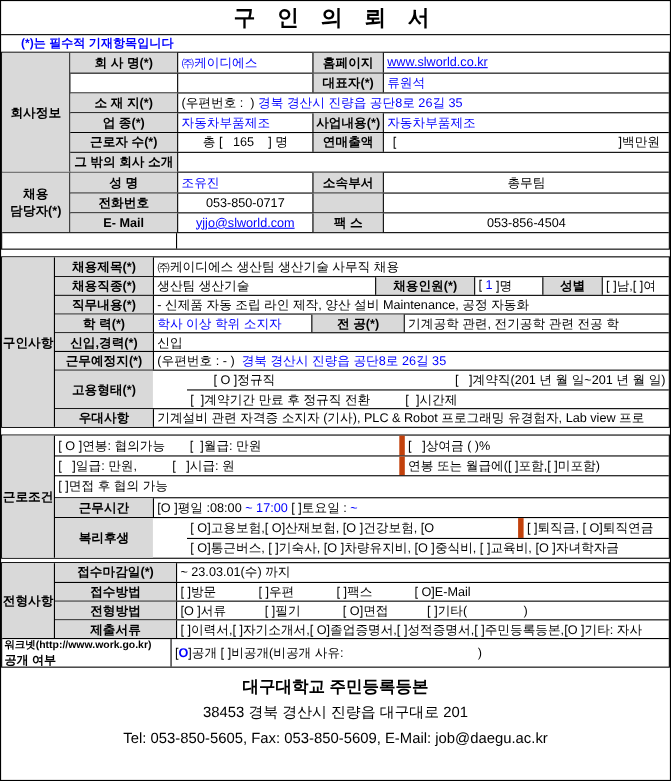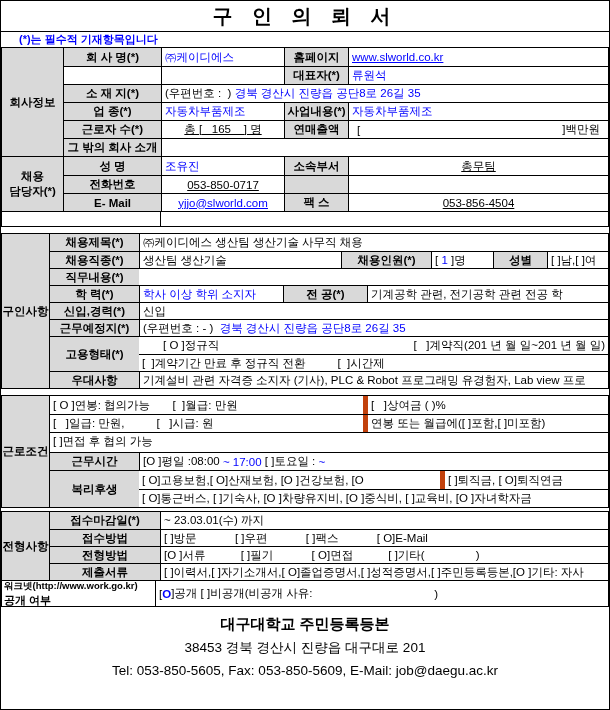--- a/index.html
+++ b/index.html
@@ -15,32 +15,32 @@
   .sec { display: flex; }
   .sec + .sec { border-top: 1px solid #000; }
   .secl { width: 62px; background: #d9d9d9; border-right: 1px solid #000; display: flex;
           flex-direction: column; align-items: center; justify-content: center;
           font-weight: bold; text-align: center; flex-shrink: 0; }
   .secl.w48 { width: 48px; }
   .body { flex: 1; display: flex; flex-direction: column; min-width: 0; }
   .row { display: flex; align-items: stretch; height: 18px; }
   .row + .row { border-top: 1px solid #000; }
   .t2 .row, .t4 .row { height: 17px; }
-  .row.h2 { height: 37px; } .t2 .row.h2 { height: 35px; }
+  .row.h2 { height: 37px; gap: 31px; } .t2 .row.h2 { height: 35px; }
   .row.h3 { height: 56px; }
   .wnrow { height: 26px; border-top: 1px solid #000; display: flex; }
   .erow { height: 15px; border-top: 1px solid #000; display: flex; }
   .c { display: flex; align-items: center; overflow: hidden; flex-shrink: 0; }
   .c + .c { border-left: 1px solid #000; }
   .fx { flex: 1 1 auto; min-width: 0; }
   .lab { background: #d9d9d9; font-weight: bold; justify-content: center; }
   .val { padding: 0 3px; white-space: pre; }
   .blue { color: #0000ff; }
   .link { color: #0000ff; text-decoration: underline; }
-  .ctr { justify-content: center; text-decoration: underline; }
+  .ctr { justify-content: center; }
   .sb { justify-content: space-between; padding-left: 24px; }
   .stack { flex: 1; display: flex; flex-direction: column; min-width: 0; }
   .line { display: flex; height: 18px; align-items: stretch; }
   .t2 .line { height: 17px; }
   .line + .line { border-top: 1px solid #000; }
   .line .c + .c { border-left: 5px solid #c2410c; margin-left: 12px; }
   .wnlab { width: 154px; border-right: 1px solid #000; display: flex; flex-direction: column;
            justify-content: center; padding: 0 2px; font-weight: bold; flex-shrink: 0; }
   .wnlab .l1 { font-size: 9.5px; }
   .wnlab .l2 { font-size: 11px; }
@@ -139,20 +139,21 @@
         <div class="row">
           <div class="c lab" style="width:89px">채용직종(*)</div>
           <div class="c val" style="width:202px">생산팀 생산기술</div>
           <div class="c lab" style="width:90px">채용인원(*)</div>
           <div class="c val" style="width:62px"><span>[ </span><span class="blue">1</span><span> ]명</span></div>
           <div class="c lab" style="width:54px">성별</div>
           <div class="c val fx">[ ]남,[ ]여</div>
         </div>
         <div class="row">
           <div class="c lab" style="width:89px">직무내용(*)</div>
+          <div class="c val fx">- 신제품 자동 조립 라인 제작, 양산 설비 Maintenance, 공정 자동화</div>
         </div>
         <div class="row">
           <div class="c lab" style="width:89px">학 력(*)</div>
           <div class="c val" style="width:144px"><span class="blue">학사 이상 학위 소지자</span></div>
           <div class="c lab" style="width:84px">전 공(*)</div>
           <div class="c val fx">기계공학 관련, 전기공학 관련 전공 학</div>
         </div>
         <div class="row">
           <div class="c lab" style="width:89px">신입,경력(*)</div>
           <div class="c val fx">신입</div>

